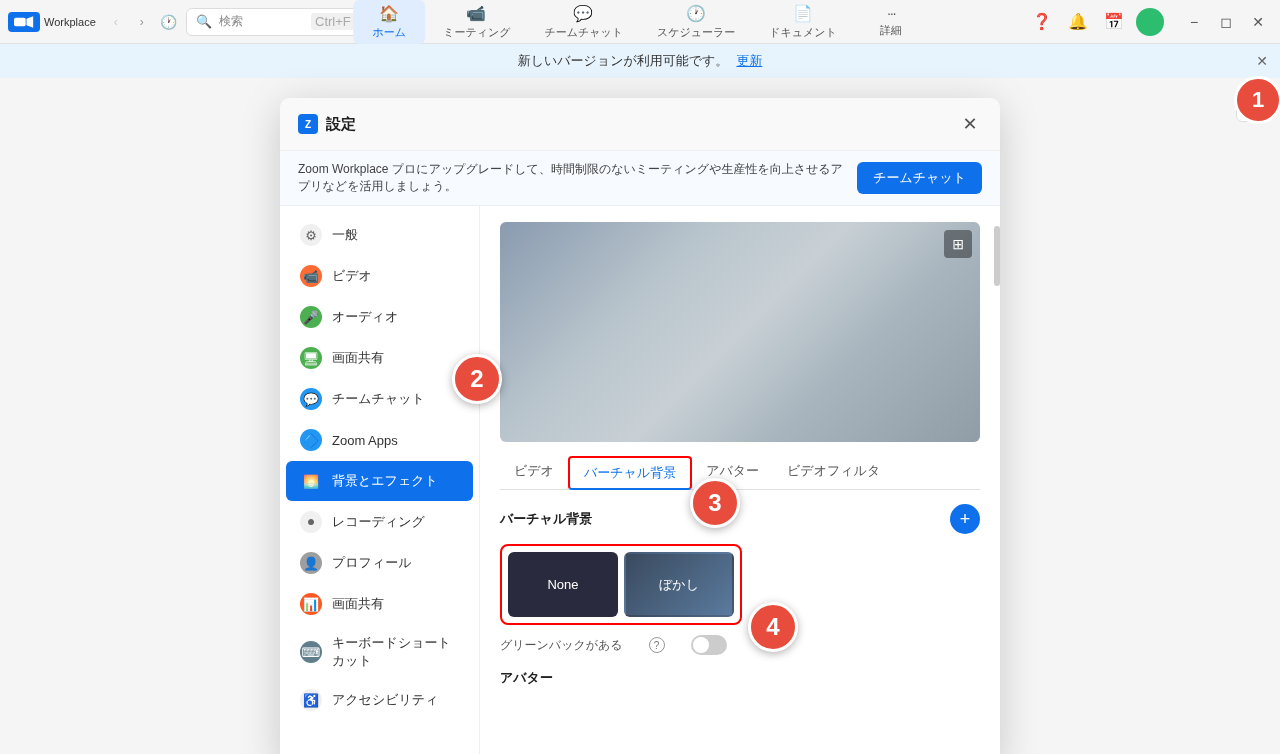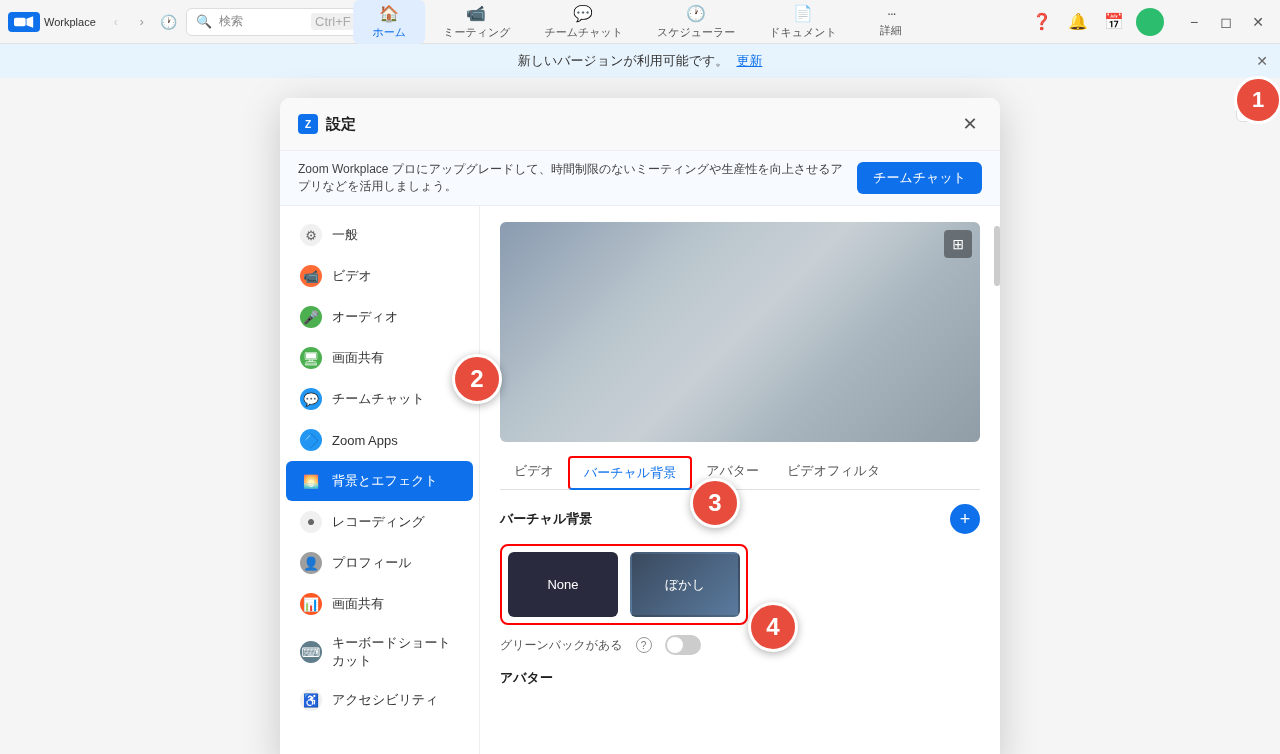--- a/index.html
+++ b/index.html
@@ -451,29 +451,29 @@
     .bg-option.blur-option {
       background: linear-gradient(135deg, #3a4a5e 0%, #5a7a9e 100%);
       color: #fff;
       text-align: right;
     }
     .bg-options-wrapper {
       border: 2.5px solid #ff0000;
       border-radius: 8px;
       padding: 6px;
       display: inline-flex;
-      gap: 12px;
+      gap: 6px;
       position: relative;
     }
 
     
     .toggle-row {
       display: flex;
       align-items: center;
-      gap: 13px;
+      gap: 26px;
       margin-bottom: 14px;
       font-size: 12px;
       color: #555;
     }
     .toggle-switch {
       width: 36px;
       height: 20px;
       background: #ccc;
       border-radius: 10px;
       position: relative;

